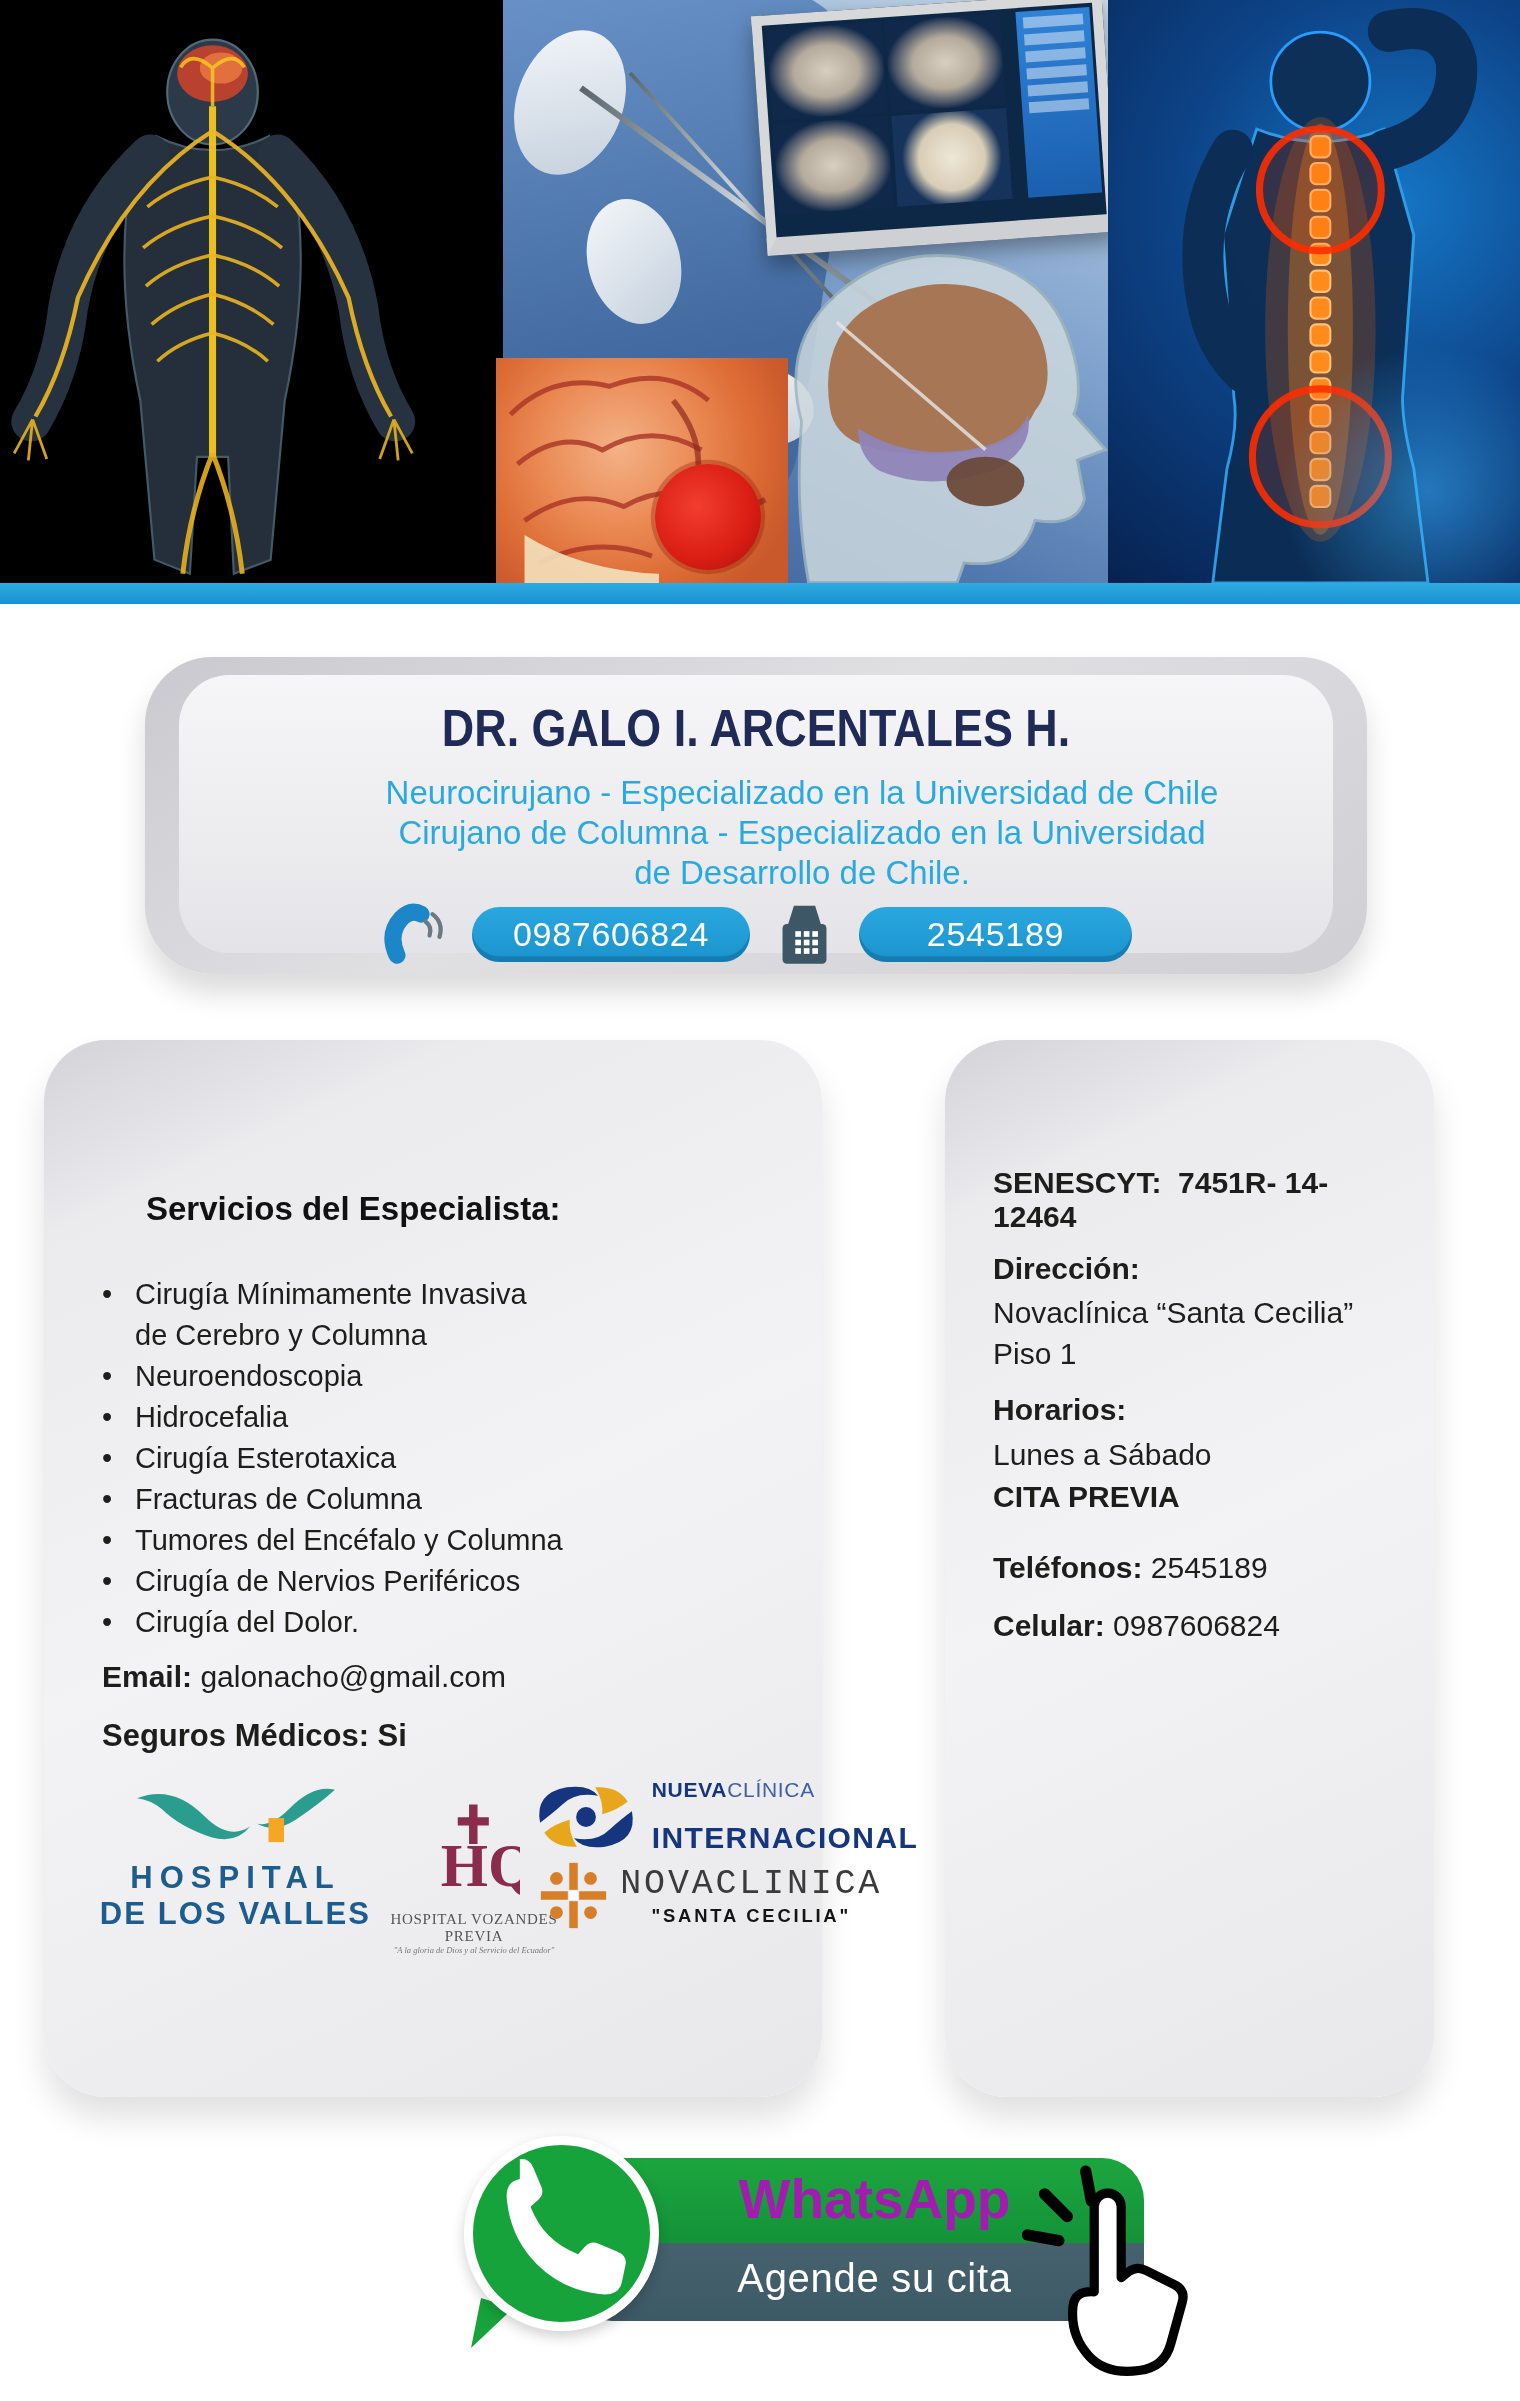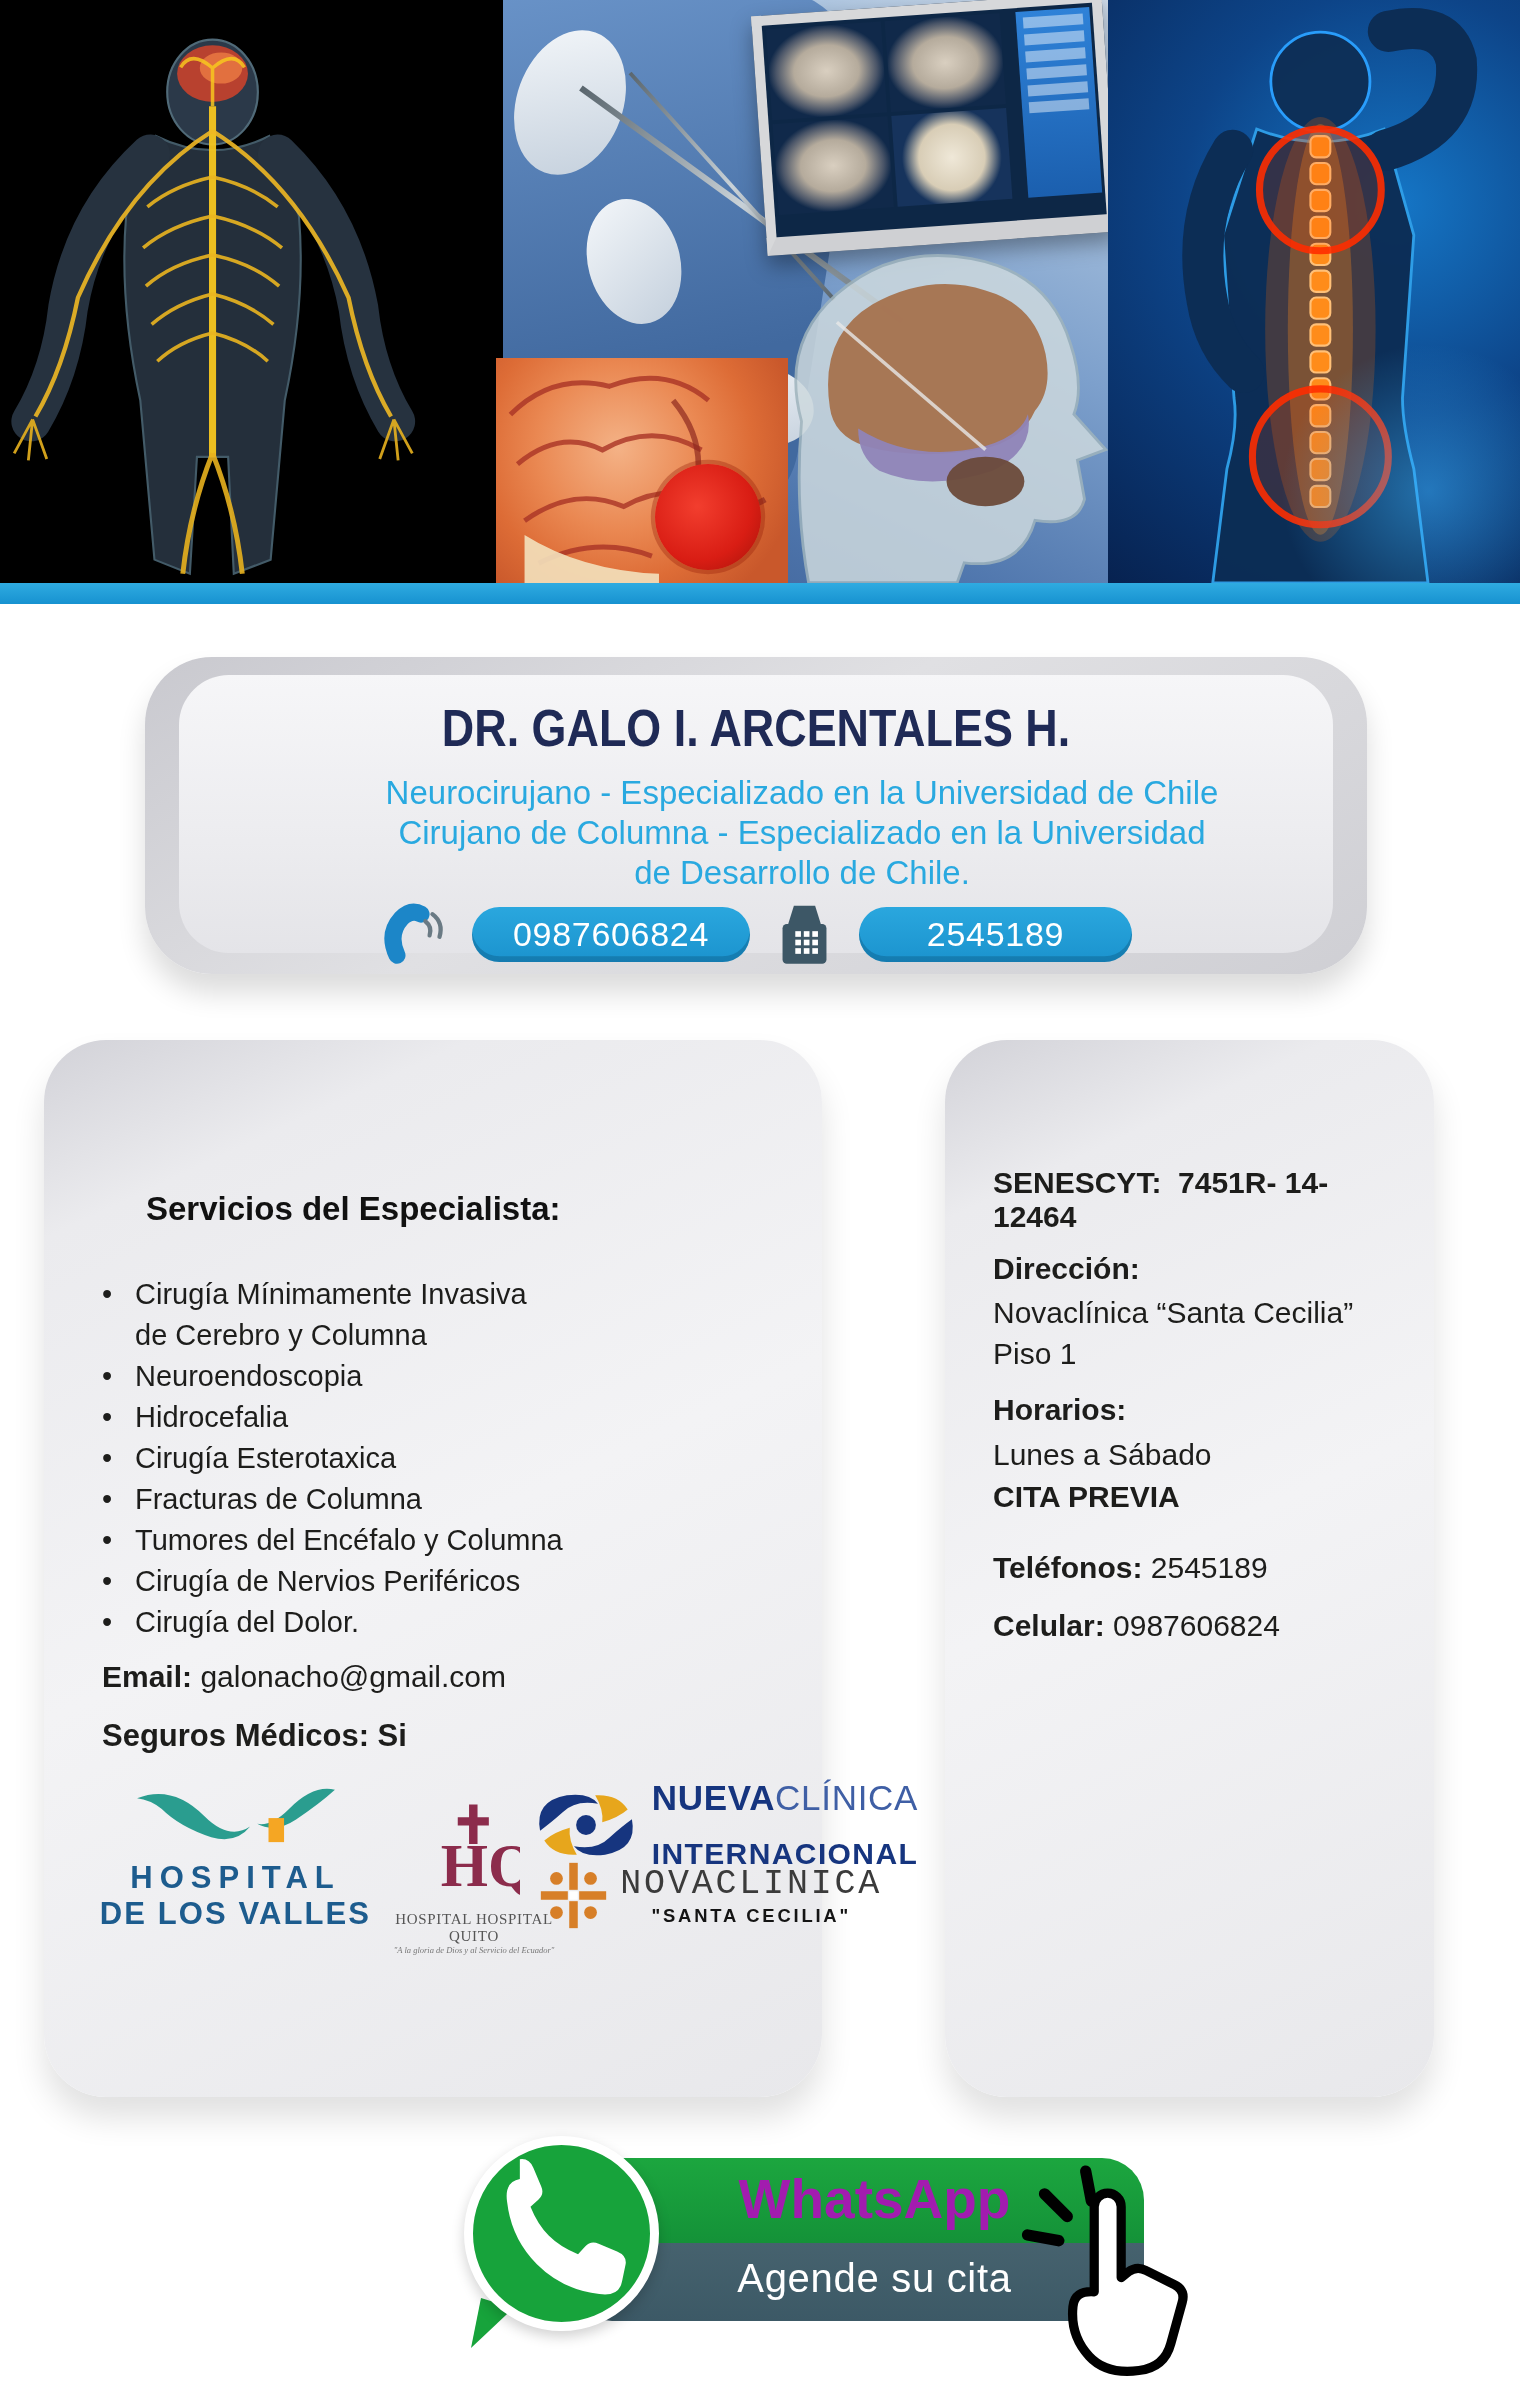--- a/index.html
+++ b/index.html
@@ -65,21 +65,21 @@
   .b{font-weight:800;}
 
   
   .logo-hdlv{position:absolute;left:50px;top:737px;width:283px;text-align:center;color:#1d5c8e;}
   .logo-hdlv .l1{font-size:31px;font-weight:700;letter-spacing:7px;margin-top:-4.2px;}
   .logo-hdlv .l2{font-size:31px;font-weight:700;letter-spacing:2.1px;}
   .logo-hvq{position:absolute;left:331px;top:763px;width:198px;text-align:center;color:#4a4a4a;}
   .logo-hvq .name{font-family:"Liberation Serif",serif;font-size:15px;letter-spacing:0.7px;color:#555;}
   .logo-hvq .tag{font-family:"Liberation Serif",serif;font-size:8.5px;font-style:italic;color:#777;}
   .logo-nci{position:absolute;left:489px;top:738px;display:flex;align-items:center;gap:12.7px;}
-  .nci-text .t1{font-size:35px;letter-spacing:0.7px;}
+  .nci-text .t1{font-size:21px;letter-spacing:0.7px;}
   .nci-text .t1 .bold{font-weight:800;color:#16357f;}
   .nci-text .t1 .light{font-weight:400;color:#3f5fa5;}
   .nci-text .t2{font-size:30px;font-weight:800;color:#16357f;letter-spacing:1.4px;margin-top:19px;}
   .logo-ncsc{position:absolute;left:494px;top:820px;display:flex;align-items:center;gap:11.3px;}
   .ncsc-text .t1{font-family:Liberation Mono, monospace;font-size:35px;color:#3b3b3b;letter-spacing:2.8px;}
   .ncsc-text .t2{font-size:18.4px;font-weight:800;color:#141414;letter-spacing:2.8px;text-align:center;margin-top:1.4px;}
 
   
   .rc{position:absolute;left:48px;right:35px;font-size:30px;}
   .row-senescyt{top:126px;font-weight:800;}
@@ -319,21 +319,21 @@
       </svg>
       <div class="l1">HOSPITAL</div>
       <div class="l2">DE LOS VALLES</div>
     </div>
 
     <div class="logo-hvq">
       <svg width="92" height="106" viewBox="0 0 130 150">
         <path d="M58 2 L70 2 L70 20 L86 20 L86 32 L70 32 L70 58 L58 58 L58 32 L42 32 L42 20 L58 20 Z" fill="#8c2c4c"></path>
         <text x="18" y="118" font-family="Liberation Serif, serif" font-size="86" font-weight="bold" fill="#8c2c4c">HQ</text>
       </svg>
-      <div class="name">HOSPITAL HOSPITAL QUITO</div>
+      <div class="name">HOSPITAL VOZANDES PREVIA</div>
       <div class="tag">"A la gloria de Dios y al Servicio del Ecuador"</div>
     </div>
 
     <div class="logo-nci">
       <svg width="106" height="74" viewBox="0 0 150 104">
         <path d="M10 60 Q2 18 48 10 Q80 6 92 22 Q60 16 42 34 Q24 50 10 60 Z" fill="#16357f"></path>
         <path d="M140 44 Q148 86 102 94 Q70 98 58 82 Q90 88 108 70 Q126 54 140 44 Z" fill="#16357f"></path>
         <path d="M16 74 Q30 96 62 94 Q50 74 52 56 Q30 62 16 74 Z" fill="#e7a61c"></path>
         <path d="M134 30 Q120 8 88 10 Q100 30 98 48 Q120 42 134 30 Z" fill="#e7a61c"></path>
         <circle cx="75" cy="52" r="14" fill="#16357f"></circle>

